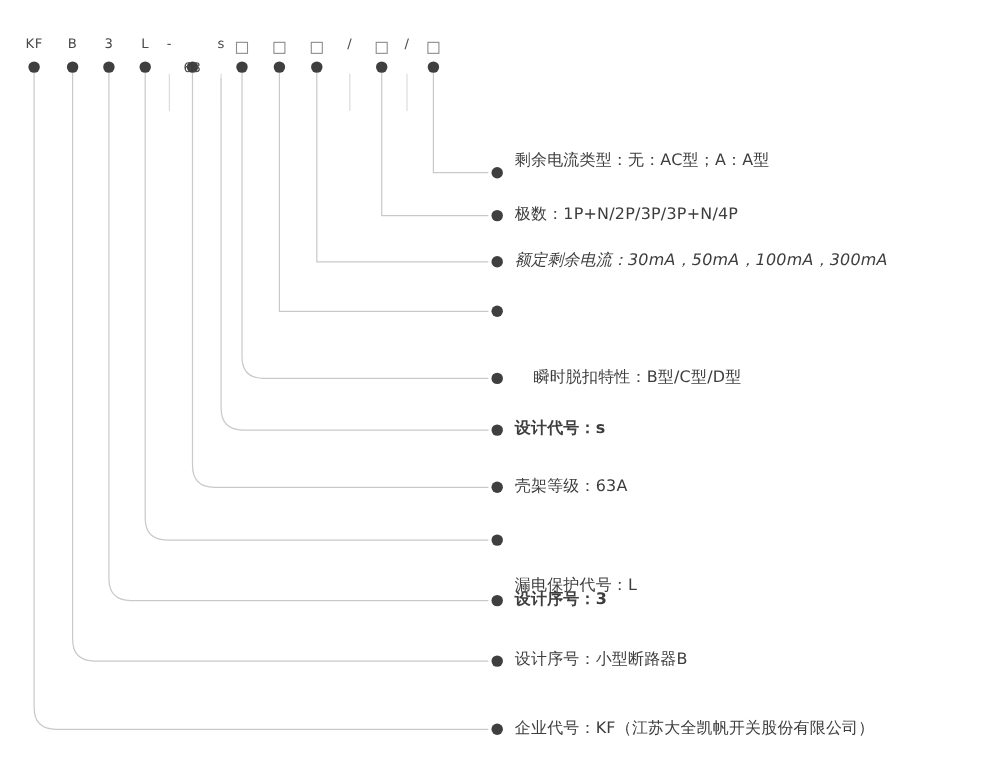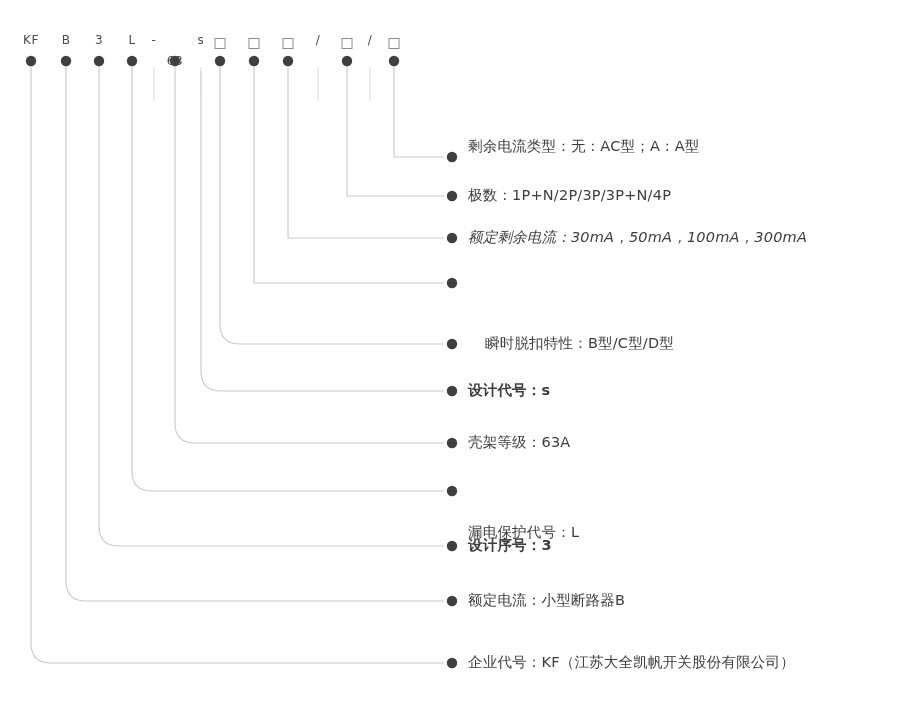--- a/index.html
+++ b/index.html
@@ -104,15 +104,15 @@
 <div id="labels">
     <div class="label" style="left: 468px; top: 136px;"><span>剩余电流类型：无：AC型；A：A型</span></div>
     <div class="label" style="left: 468px; top: 185px;"><span>极数：1P+N/2P/3P/3P+N/4P</span></div>
     <div class="label" style="left: 468px; top: 227px; font-style: italic;"><span>额定剩余电流：30mA，50mA，100mA，300mA</span></div>
     <div class="label" style="left: 468px; top: 272px;"></div>
     <div class="label" style="left: 485px; top: 333px;"><span>瞬时脱扣特性：B型/C型/D型</span></div>
     <div class="label" style="left: 468px; top: 380px; font-weight: bold;"><span>设计代号：s</span></div>
     <div class="label" style="left: 468px; top: 432px;"><span>壳架等级：63A</span></div>
     <div class="label" style="left: 468px; top: 480px; margin-top: 42px;"><span>漏电保护代号：L</span></div>
     <div class="label" style="left: 468px; top: 535px; font-weight: bold;"><span>设计序号：3</span></div>
-    <div class="label" style="left: 468px; top: 590px;"><span>额定电流：小型断路器B</span></div>
+    <div class="label" style="left: 468px; top: 590px;"><span>设计序号：小型断路器B</span></div>
     <div class="label" style="left: 468px; top: 652px; text-align: right;"><span>企业代号：KF（江苏大全凯帆开关股份有限公司）</span></div>
   </div>
 
 </body></html>

